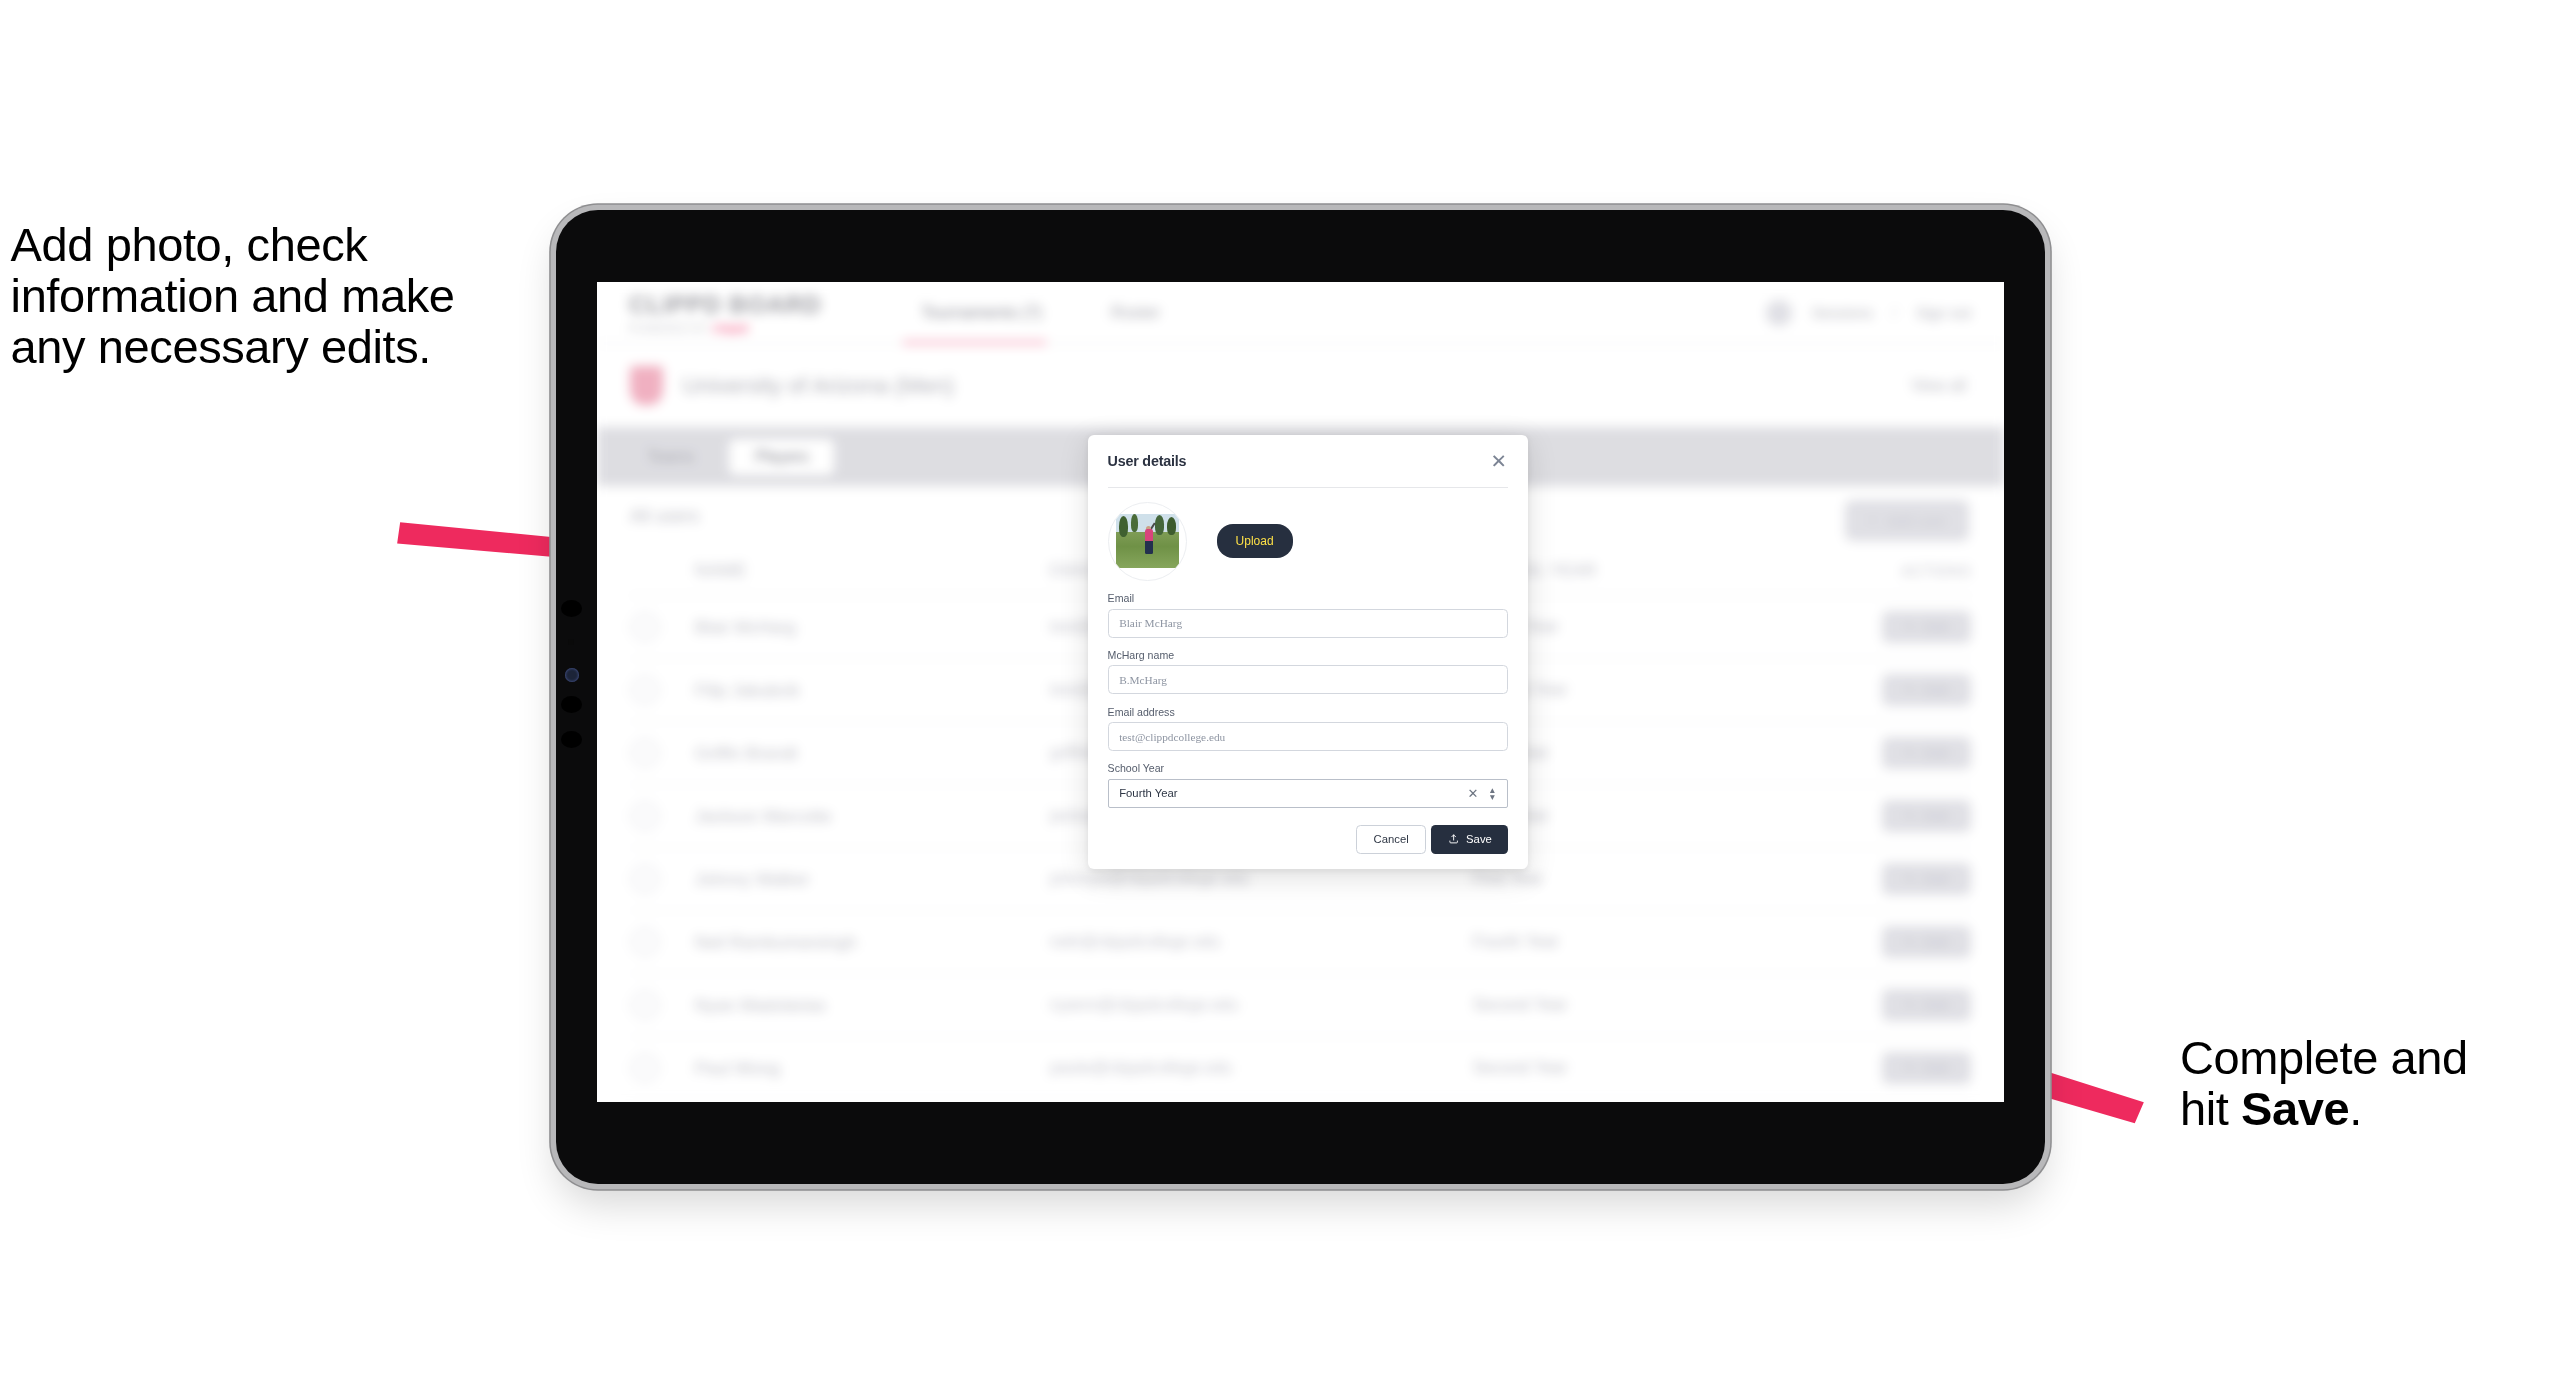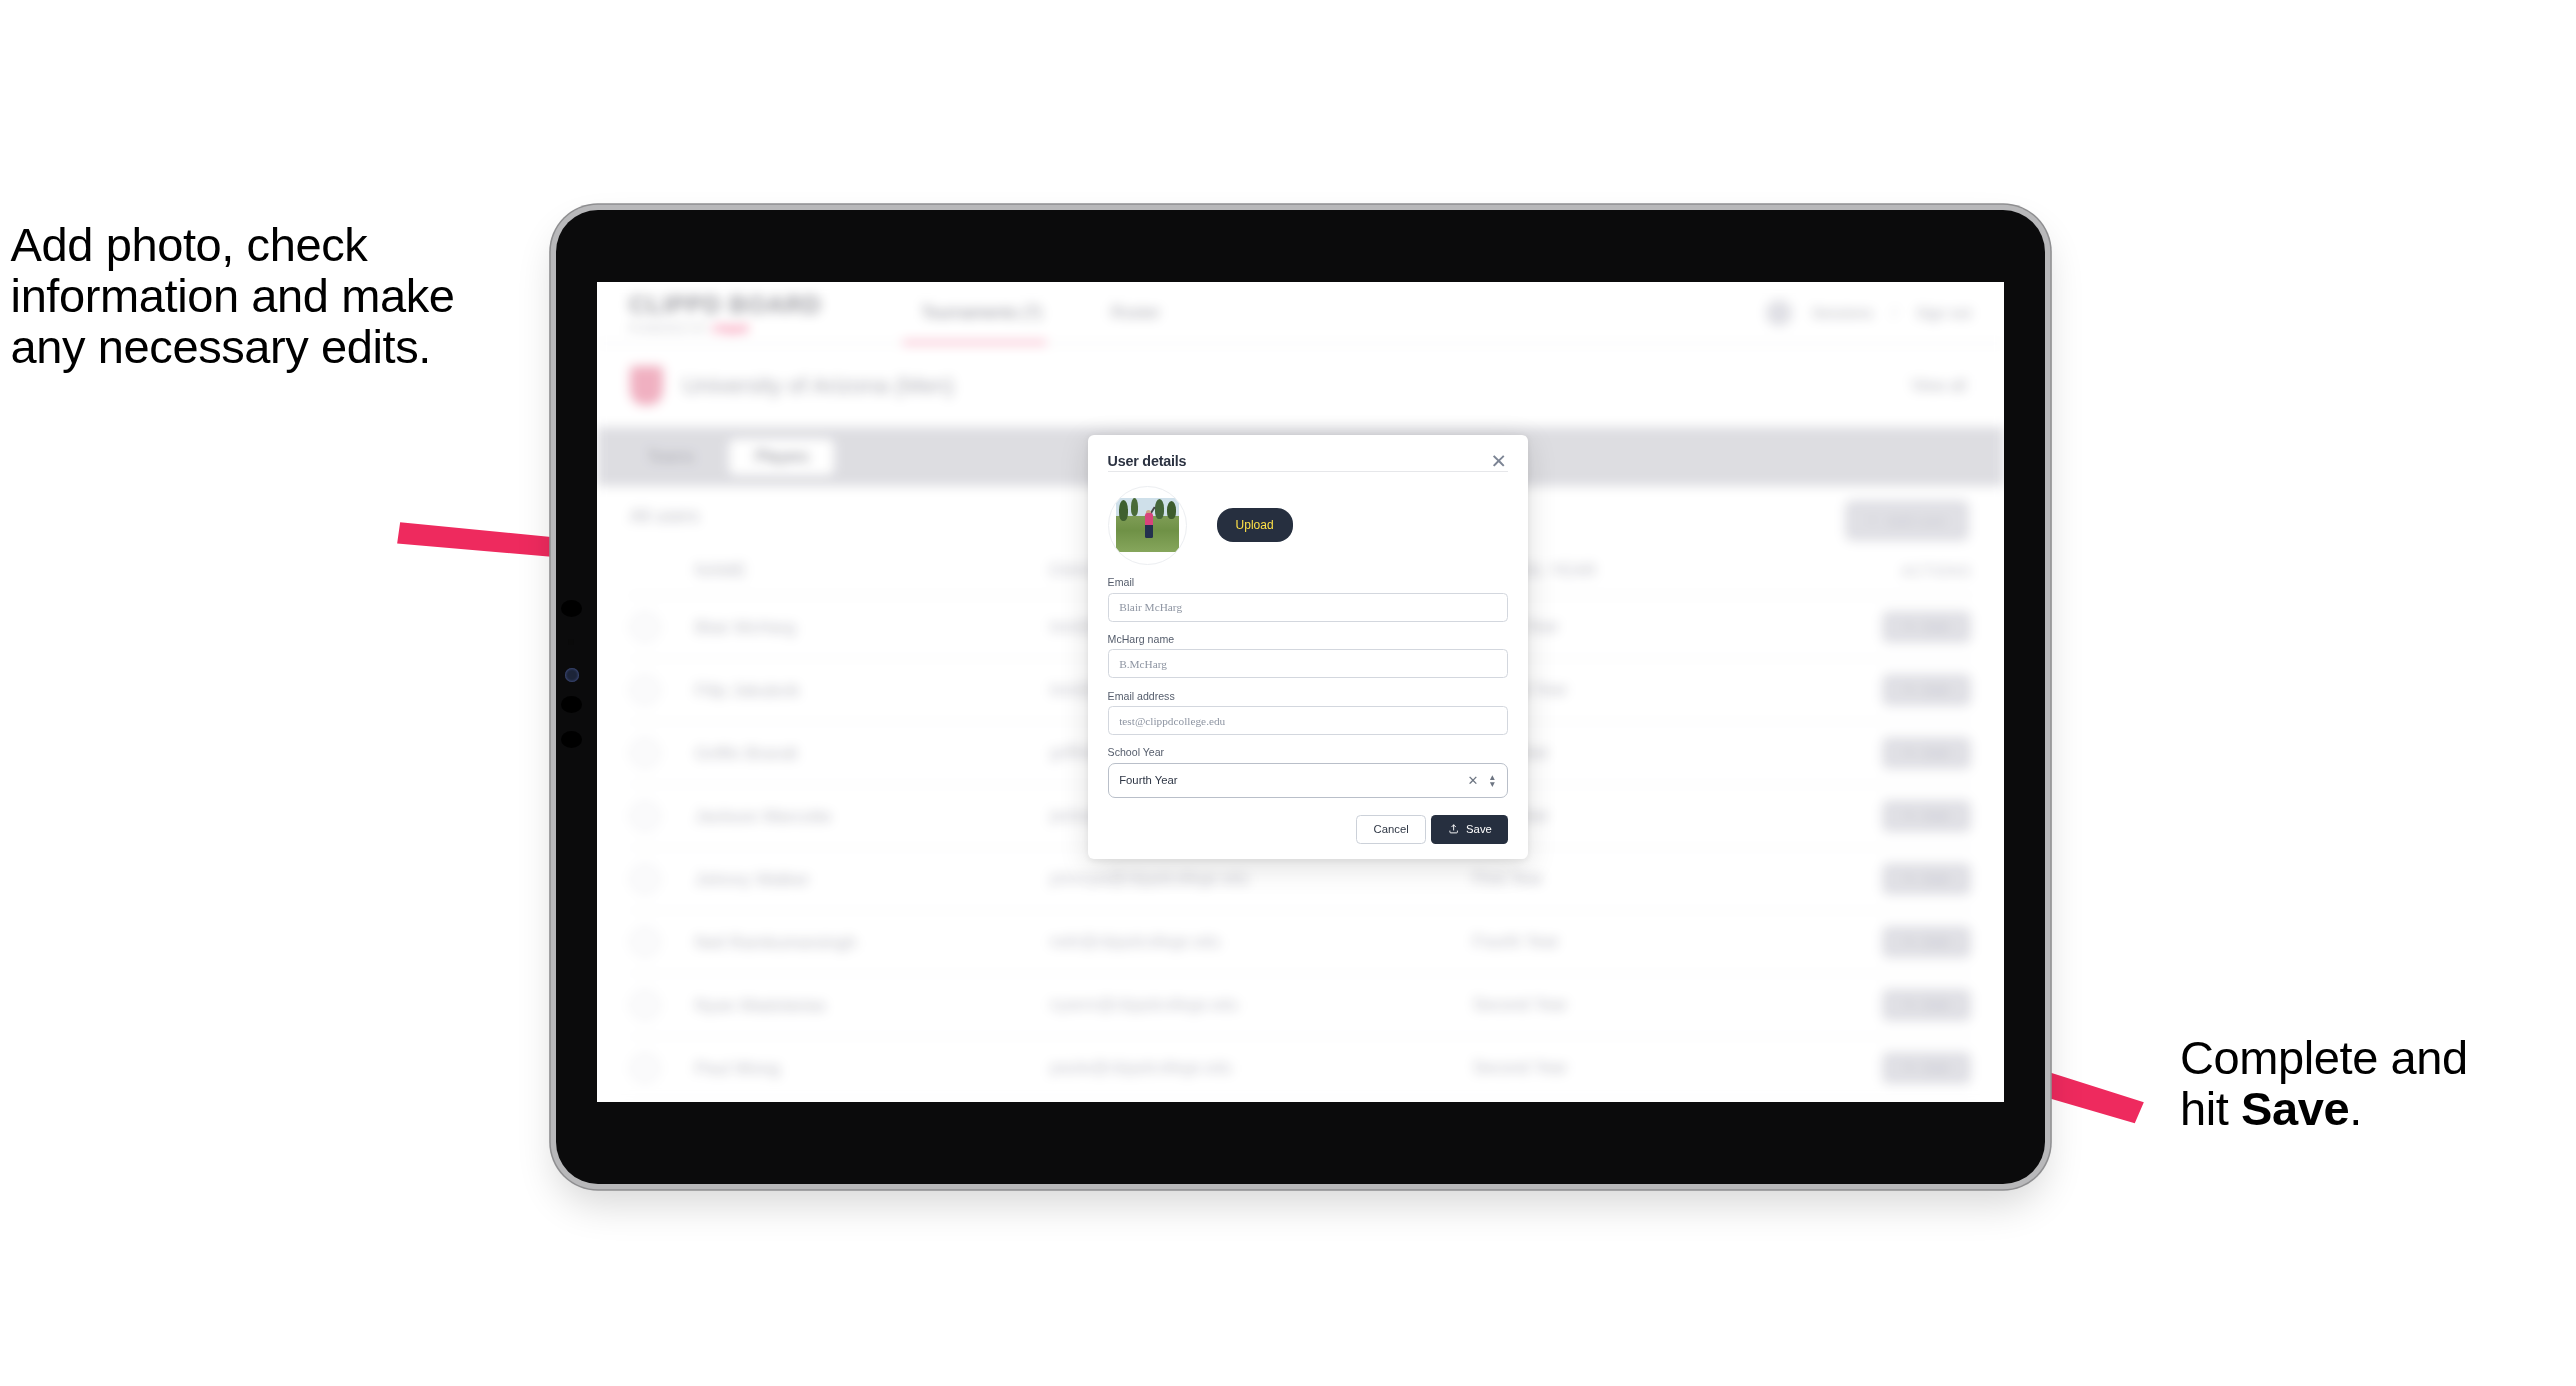--- a/index.html
+++ b/index.html
@@ -186,21 +186,21 @@
     left: 491px;
     top: 153px;
     width: 440px;
     background: #ffffff;
     border-radius: 6px;
     box-shadow: 0 7.5px 30px rgba(0,0,0,0.13), 0 1.5px 7.5px rgba(0,0,0,0.07);
     padding: 16.6px 19.6px 15px 19.6px;
   }
   .modal-head {
     display: flex; align-items: center; justify-content: space-between;
-    padding-bottom: 0; border-bottom: 0.8px solid #e6e7ea;
+    padding-bottom: 16px; border-bottom: 0.8px solid #e6e7ea;
   }
   .modal-title { font-size: 14.3px; font-weight: 700; color: #2b3241; letter-spacing: -0.2px; }
   .modal-close {
     font-size: 19.6px; line-height: 1; color: #7c8494; cursor: pointer;
     font-weight: 300; padding: 0 1.5px;
   }
 
   .avatar-row { display: flex; align-items: center; gap: 30px; margin-top: 13.6px; }
   .avatar-circle {
     width: 79px; height: 79px; border-radius: 50%;
@@ -242,21 +242,21 @@
   .field { margin-top: 11.3px; }
   .field-label { font-size: 10.6px; color: #555d6c; margin-bottom: 4.5px; }
   .field-input {
     width: 100%; height: 29px; border: 0.8px solid #d3d7de; border-radius: 4.5px;
     padding: 0 10.6px; font-size: 11.3px; color: #8e95a2;
     font-family: Liberation Serif, serif; background: #ffffff;
   }
   .field-input::placeholder { color: #8e95a2; }
   .select-wrap { position: relative; }
   .select-box {
-    width: 100%; height: 35px; border: 0.8px solid #b9bfc9; border-radius: 7px;
+    width: 100%; height: 29px; border: 0.8px solid #b9bfc9; border-radius: 2px;
     padding: 0 53px 0 10.6px; display: flex; align-items: center;
     font-size: 11.3px; color: #2e3645; background: #ffffff; cursor: pointer;
   }
   .select-clear {
     position: absolute; right: 30px; top: 50%; transform: translateY(-50%);
     font-size: 13px; color: #6d7582; cursor: pointer; font-weight: 300;
   }
   .select-chevrons {
     position: absolute; right: 12px; top: 50%; transform: translateY(-50%);
     display: flex; flex-direction: column; gap: 1.5px; line-height: .55;

